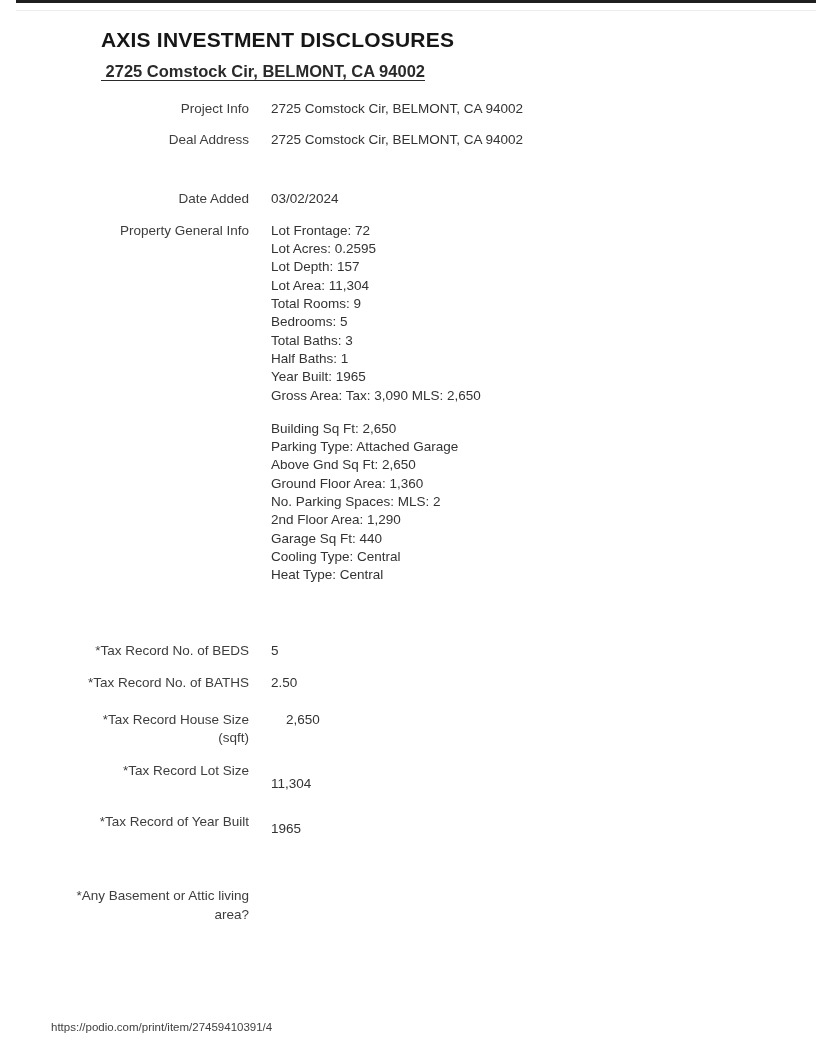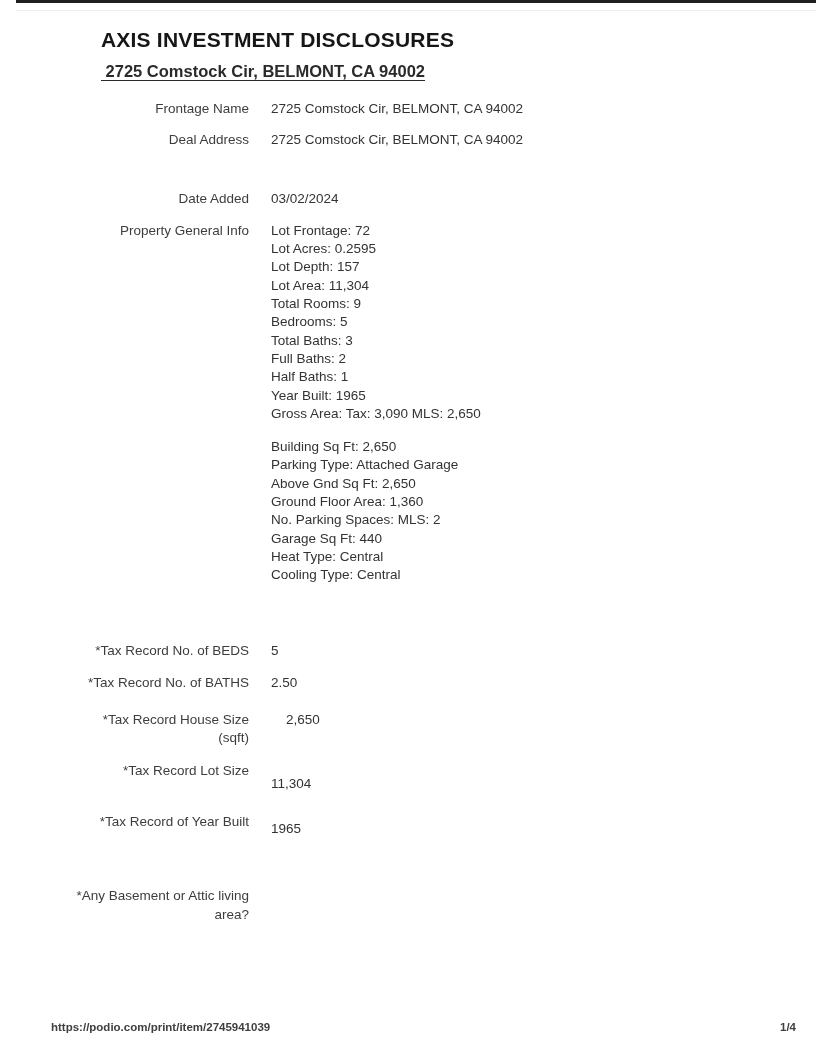--- a/index.html
+++ b/index.html
@@ -84,39 +84,37 @@
   .row-lsize  .value { padding-top: 13px; }
   .row-ybuilt .value { padding-top: 7px; }
 
   .para { margin-bottom: 15px; }
   .para:last-child { margin-bottom: 0; }
 
   .footer {
     position: absolute;
     left: 35px; right: 36px; top: 1018px;
     display: flex;
-    justify-content: space-between;
     font-size: 11.5px;
     color: #3f3f3f;
-    font-weight: bold;
   }
 </style>
 </head>
 <body>
 
 <div class="page">
   <div class="top-hairline"></div>
 
   <h1 class="doc-title">AXIS INVESTMENT DISCLOSURES</h1>
   <div class="doc-subtitle"> 2725 Comstock Cir, BELMONT, CA 94002</div>
 
   <div class="fields">
 
     <div class="row row-project">
-      <div class="label">Frontage Name</div>
+      <div class="label">Project Info</div>
       <div class="value">2725 Comstock Cir, BELMONT, CA 94002</div>
     </div>
 
     <div class="row row-deal">
       <div class="label">Deal Address</div>
       <div class="value">2725 Comstock Cir, BELMONT, CA 94002</div>
     </div>
 
     <div class="row row-date">
       <div class="label">Date Added</div>
@@ -127,34 +125,34 @@
       <div class="label">Property General Info</div>
       <div class="value">
           <div class="para">
             <div class="line">Lot Frontage: 72</div>
             <div class="line">Lot Acres: 0.2595</div>
             <div class="line">Lot Depth: 157</div>
             <div class="line">Lot Area: 11,304</div>
             <div class="line">Total Rooms: 9</div>
             <div class="line">Bedrooms: 5</div>
             <div class="line">Total Baths: 3</div>
-            <div class="line">Full Baths: 2</div>
             <div class="line">Half Baths: 1</div>
             <div class="line">Year Built: 1965</div>
             <div class="line">Gross Area: Tax: 3,090 MLS: 2,650</div>
           </div>
           <div class="para">
             <div class="line">Building Sq Ft: 2,650</div>
             <div class="line">Parking Type: Attached Garage</div>
             <div class="line">Above Gnd Sq Ft: 2,650</div>
             <div class="line">Ground Floor Area: 1,360</div>
             <div class="line">No. Parking Spaces: MLS: 2</div>
+            <div class="line">2nd Floor Area: 1,290</div>
             <div class="line">Garage Sq Ft: 440</div>
+            <div class="line">Cooling Type: Central</div>
             <div class="line">Heat Type: Central</div>
-            <div class="line">Cooling Type: Central</div>
           </div>
         </div>
     </div>
 
     <div class="row row-beds">
       <div class="label">*Tax Record No. of BEDS</div>
       <div class="value">5</div>
     </div>
 
     <div class="row row-baths">

